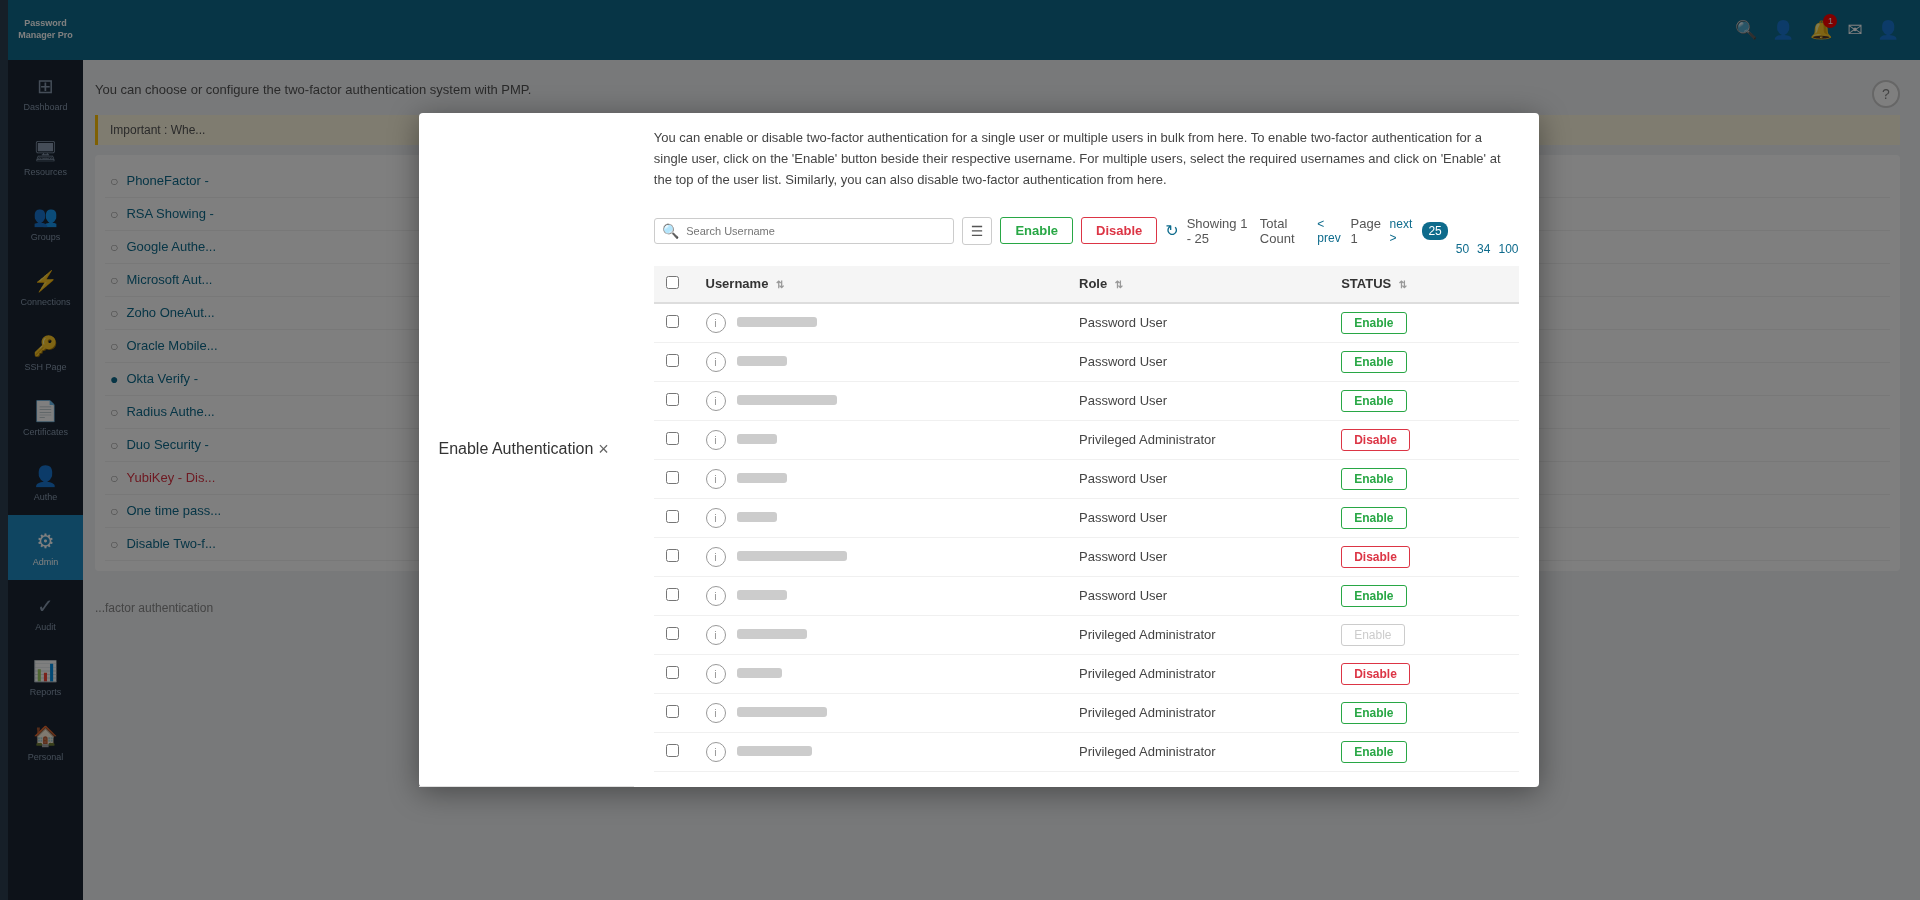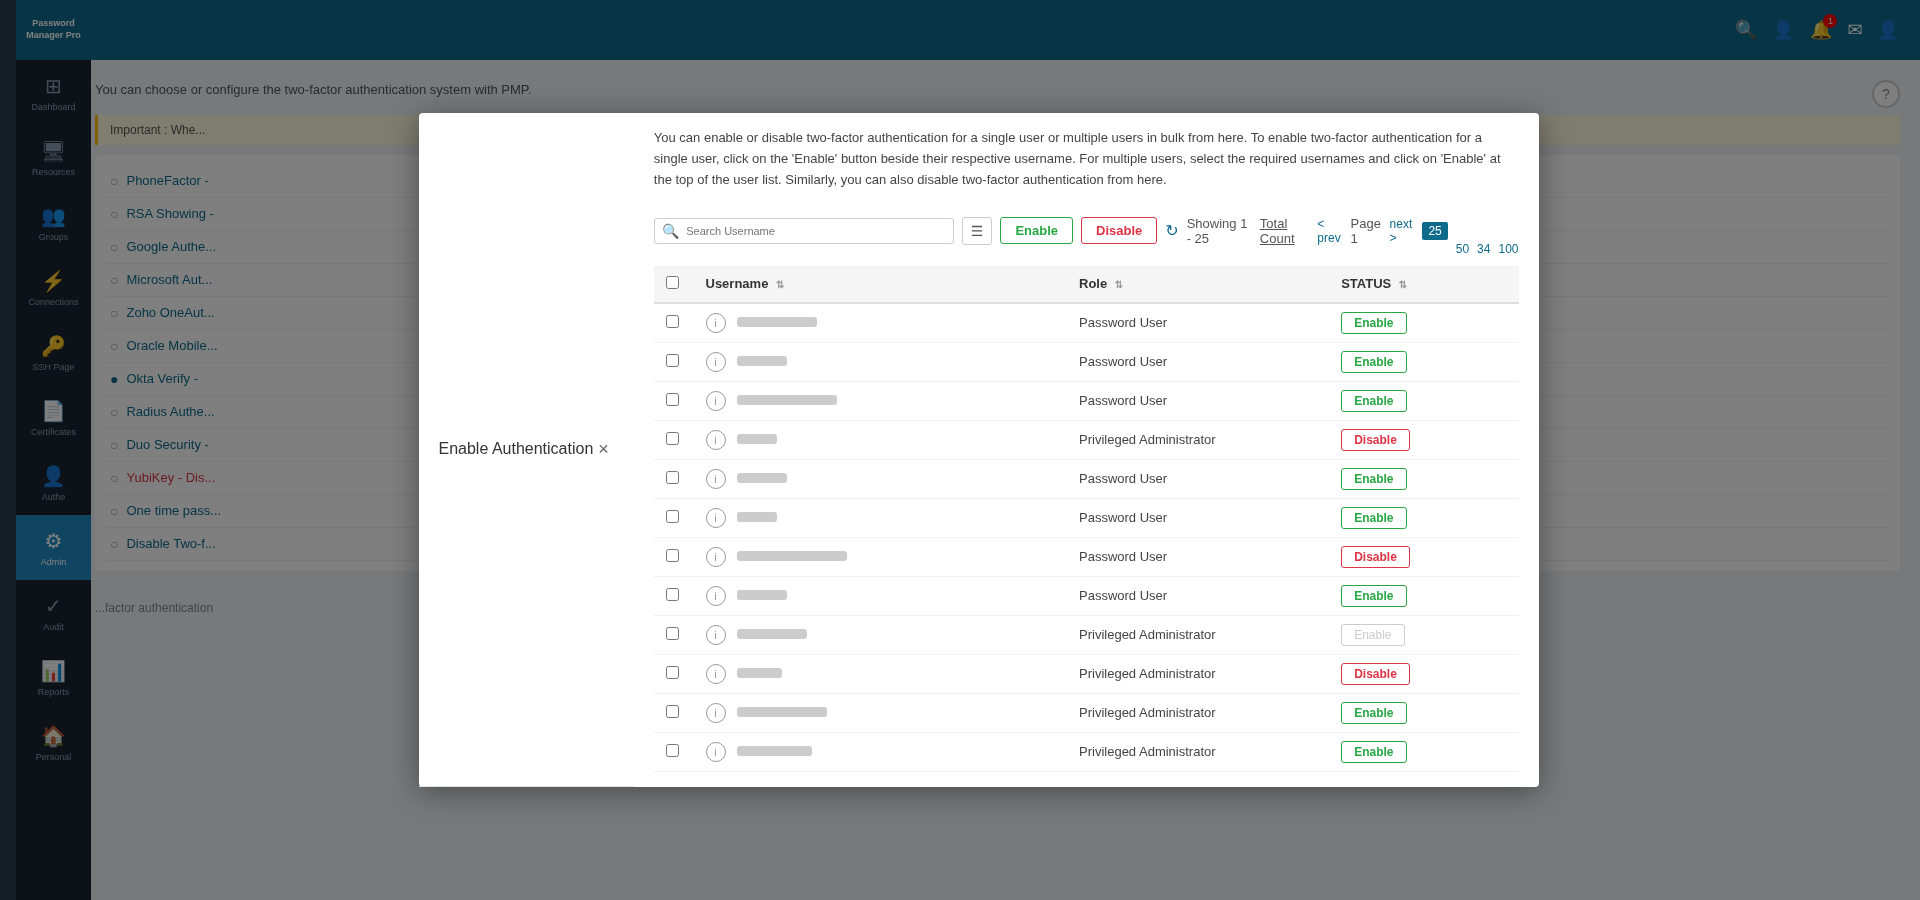--- a/index.html
+++ b/index.html
@@ -1,21 +1,21 @@
 <!DOCTYPE html>
 <html><head>
   <meta charset="utf-8">
   <style>
     * { box-sizing: border-box; margin: 0; padding: 0; }
     body { font-family: Arial, sans-serif; font-size: 13px; background: #2c3e50; overflow: hidden; }
 
     
     .sidebar {
       position: fixed;
-      left: 16px; top: 0;
+      left: 8px; top: 0;
       width: 75px;
       height: 900px;
       background: #1a2533;
       display: flex;
       flex-direction: column;
       align-items: center;
       z-index: 10;
     }
     .sidebar-logo {
       width: 75px;
@@ -237,33 +237,32 @@
     }
     .pagination-info {
       margin-left: auto;
       display: flex;
       align-items: center;
       gap: 8px;
       font-size: 13px;
       color: #555;
     }
     .pagination-info .total-count {
-      text-decoration: underline;
       cursor: pointer;
     }
     .page-nav {
       color: #0e6b8c;
       cursor: pointer;
       font-size: 12px;
     }
     .page-num {
       background: #0e6b8c;
       color: white;
       padding: 2px 6px;
-      border-radius: 2px;
+      border-radius: 8px;
       font-size: 12px;
     }
     .page-num-other {
       font-size: 12px;
       cursor: pointer;
       color: #0e6b8c;
       margin-top: 36px;
     }
     .refresh-btn {
       background: none;

